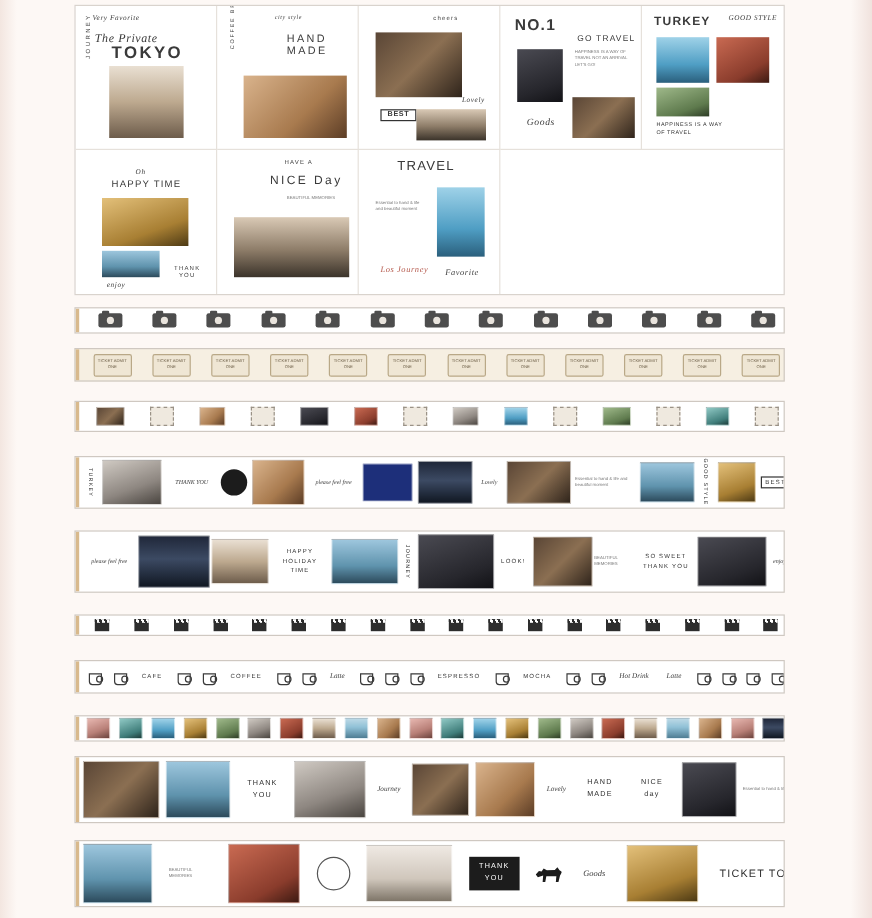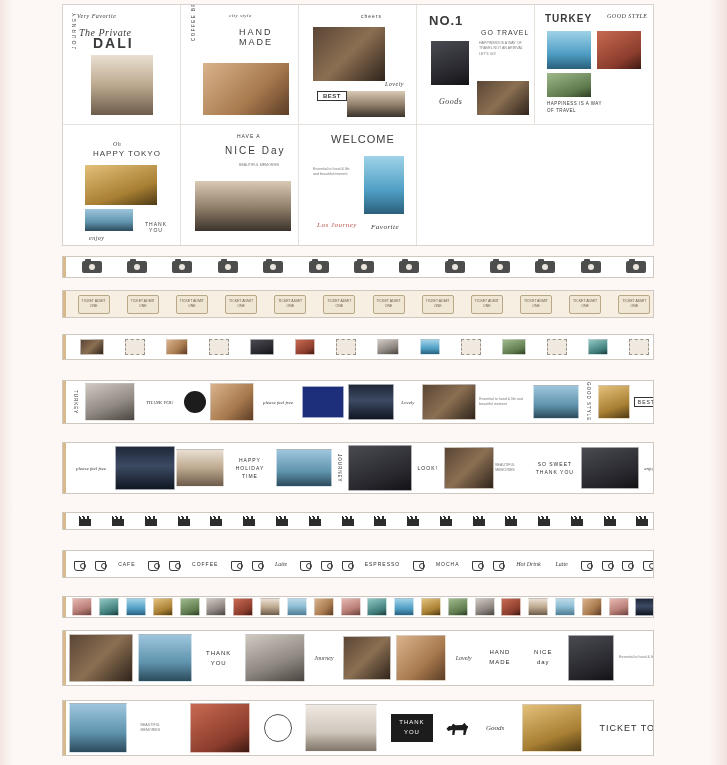--- a/index.html
+++ b/index.html
@@ -63,21 +63,21 @@
 <div class="page">
   <div class="edge-left"></div>
   <div class="edge-right"></div>
 
   <div class="sheet">
 
 
     <div class="cell">
       <div class="lbl scriptlbl" style="left:14px;top:8px;font-size:6px;">Very Favorite</div>
       <div class="lbl scriptlbl" style="left:16px;top:22px;font-size:10px;">The Private</div>
-      <div class="lbl" style="left:30px;top:30px;font-size:14px;letter-spacing:2px;font-weight:bold;">DALI</div>
+      <div class="lbl" style="left:30px;top:30px;font-size:14px;letter-spacing:2px;font-weight:bold;">TOKYO</div>
       <div class="ph p-city" style="left:28px;top:50px;width:62px;height:60px;"></div>
       <div class="lbl" style="left:8px;top:44px;font-size:5px;letter-spacing:2px;transform:rotate(-90deg);transform-origin:left top;">JOURNEY</div>
     </div>
 
     <div class="cell">
       <div class="lbl scriptlbl" style="left:48px;top:8px;font-size:5px;">city style</div>
       <div class="lbl" style="left:58px;top:22px;font-size:9px;letter-spacing:2px;">HAND MADE</div>
       <div class="ph p-warm" style="left:22px;top:58px;width:86px;height:52px;"></div>
       <div class="lbl" style="left:10px;top:36px;font-size:4.5px;letter-spacing:1.5px;transform:rotate(-90deg);transform-origin:left top;">COFFEE BREAK</div>
     </div>
@@ -103,38 +103,38 @@
       <div class="lbl" style="left:10px;top:8px;font-size:10px;font-weight:bold;letter-spacing:1px;">TURKEY</div>
       <div class="lbl scriptlbl" style="left:72px;top:8px;font-size:6px;">GOOD STYLE</div>
       <div class="ph p-blue" style="left:12px;top:26px;width:44px;height:38px;"></div>
       <div class="ph p-red" style="left:62px;top:26px;width:44px;height:38px;"></div>
       <div class="ph p-green" style="left:12px;top:68px;width:44px;height:24px;"></div>
       <div class="tinytxt" style="left:12px;top:96px;width:60px;font-size:4.5px;letter-spacing:.5px;color:#333;">HAPPINESS IS A WAY OF TRAVEL</div>
     </div>
 
     <div class="cell">
       <div class="lbl scriptlbl" style="left:50px;top:16px;font-size:6px;">Oh</div>
-      <div class="lbl" style="left:30px;top:24px;font-size:8px;letter-spacing:1px;">HAPPY TOKYO</div>
+      <div class="lbl" style="left:30px;top:24px;font-size:8px;letter-spacing:1px;">HAPPY TIME</div>
       <div class="ph p-gold" style="left:22px;top:40px;width:72px;height:40px;"></div>
       <div class="ph p-sea2" style="left:22px;top:84px;width:48px;height:22px;"></div>
       <div class="lbl scriptlbl" style="left:26px;top:110px;font-size:6px;">enjoy</div>
       <div class="lbl" style="left:76px;top:96px;font-size:5px;letter-spacing:1px;text-align:center;width:34px;">THANK YOU</div>
     </div>
 
 
     <div class="cell">
       <div class="lbl" style="left:56px;top:8px;font-size:5px;letter-spacing:1px;">HAVE A</div>
       <div class="lbl" style="left:44px;top:20px;font-size:10px;letter-spacing:2px;">NICE Day</div>
       <div class="tinytxt" style="left:58px;top:38px;width:48px;">BEAUTIFUL MEMORIES</div>
       <div class="ph p-road" style="left:14px;top:56px;width:96px;height:50px;"></div>
       <div class="lbl scriptlbl" style="left:12px;top:110px;font-size:6px;"></div>
     </div>
 
     <div class="cell">
-      <div class="lbl" style="left:32px;top:8px;font-size:11px;letter-spacing:1px;">WELCOME</div>
+      <div class="lbl" style="left:32px;top:8px;font-size:11px;letter-spacing:1px;">TRAVEL</div>
       <div class="ph p-blue" style="left:62px;top:28px;width:46px;height:64px;border:3px solid #fff;box-sizing:border-box;"></div>
       <div class="tinytxt" style="left:14px;top:42px;width:42px;">Essential to hand &amp; life and beautiful moment</div>
       <div class="lbl scriptlbl" style="left:18px;top:96px;font-size:7px;color:#b4574a;">Los Journey</div>
       <div class="lbl scriptlbl" style="left:72px;top:98px;font-size:7px;">Favorite</div>
     </div>
   </div>
 
   <div class="roll" style="left:62px;top:256px;width:592px;height:22px;">
     <div class="roll-inner" style="justify-content:space-around;padding:0 6px;">
       <div class="roll-end l"></div>

